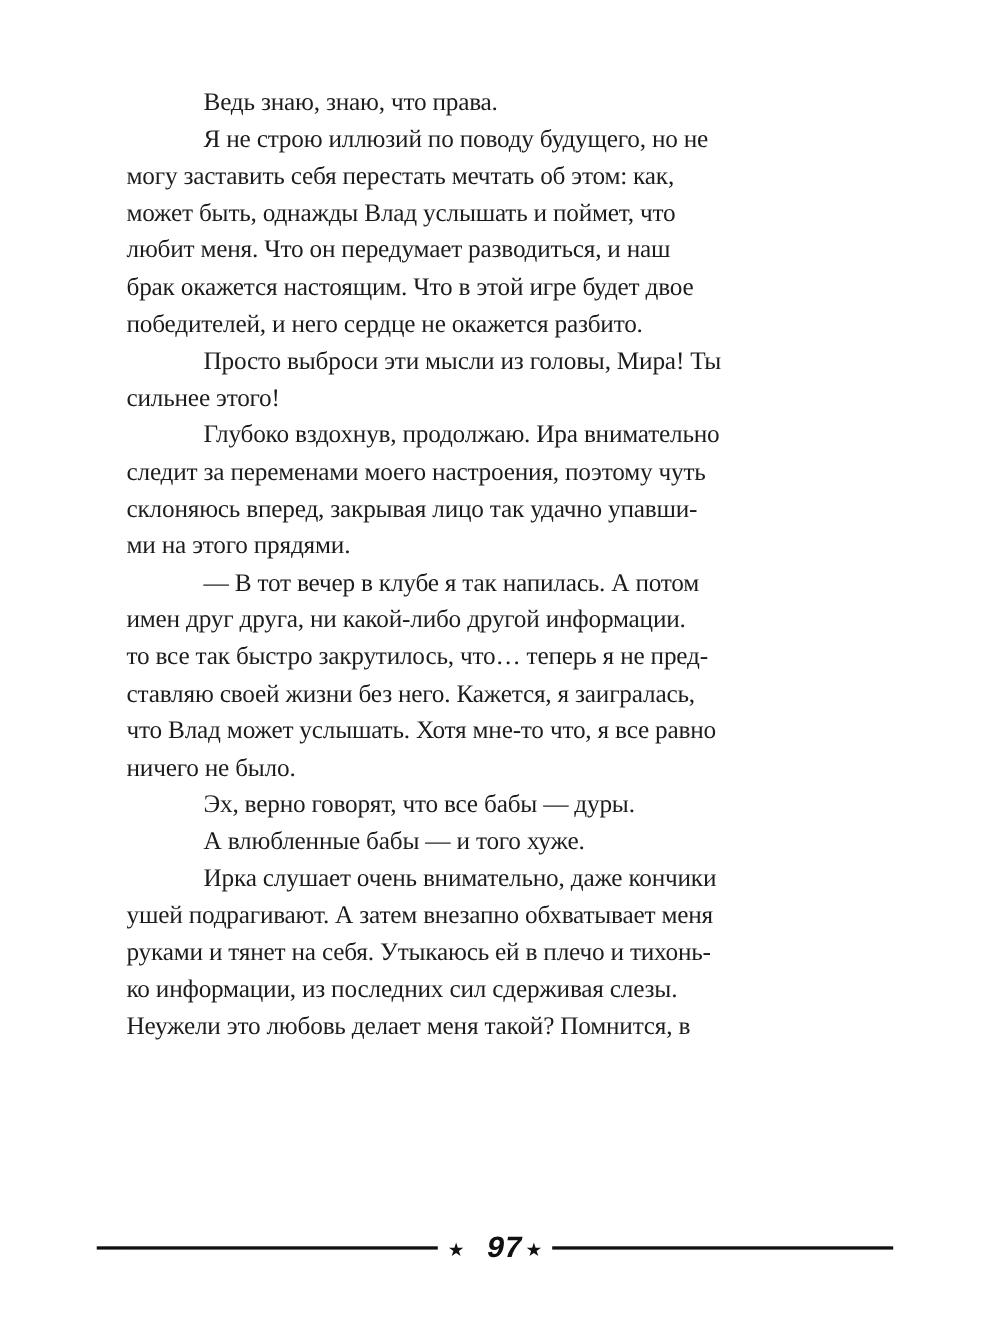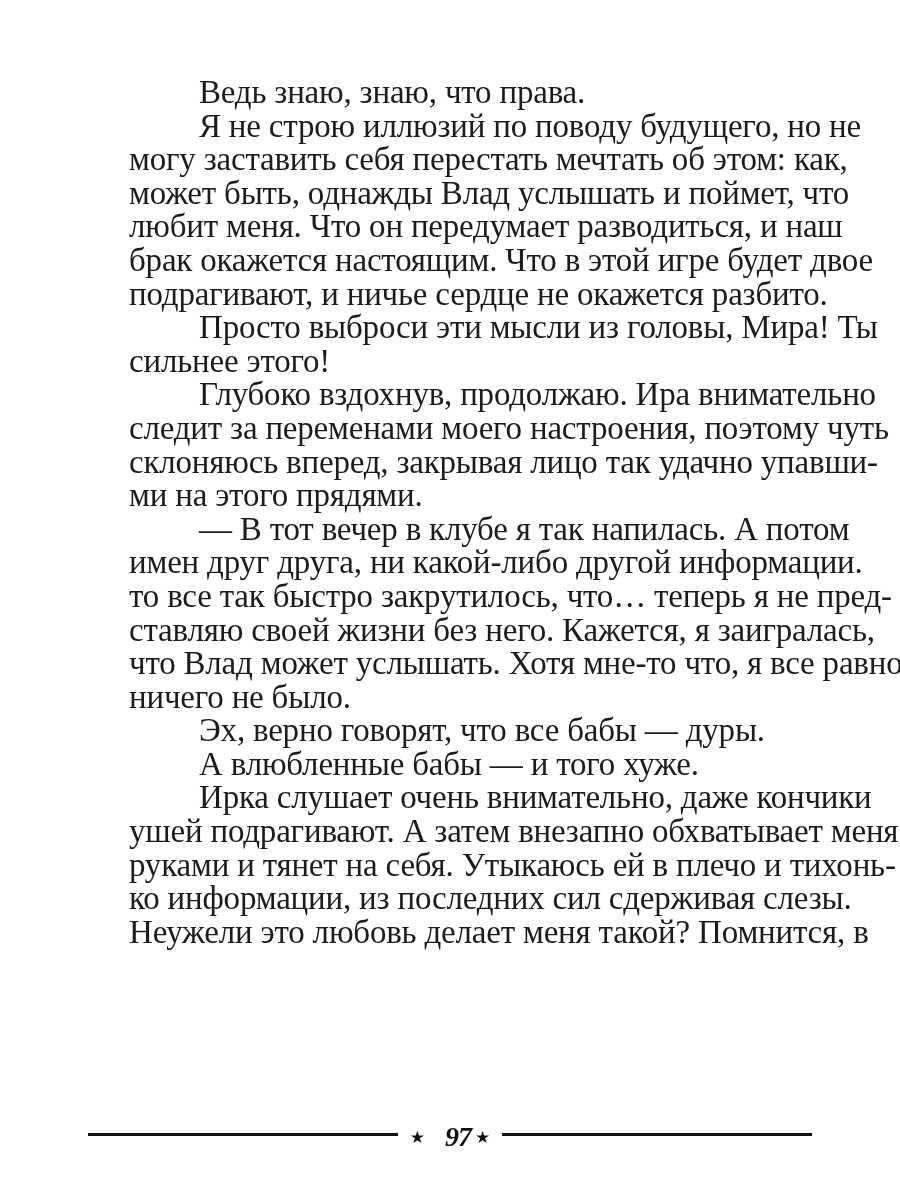--- a/index.html
+++ b/index.html
@@ -15,25 +15,25 @@
       color: #1a1a1a;
     }
     .page {
       position: absolute;
       left: 0; top: 0;
       width: 900px; height: 1200px;
       background: #ffffff;
     }
     .text-block {
       position: absolute;
-      left: 129px;
+      left: 115px;
       top: 76px;
       width: 670px;
       font-family: "Liberation Serif", "DejaVu Serif", serif;
-      font-size: 33px;
+      font-size: 23px;
       line-height: 33.6px;
       color: #1c1c1c;
       letter-spacing: -0.2px;
     }
     .line {
       display: block;
       white-space: nowrap;
       height: 33.6px;
     }
     .line.indent {
@@ -79,42 +79,42 @@
       justify-content: center;
       gap: 4px;
     }
     .star {
       font-family: "DejaVu Sans", sans-serif;
       font-size: 17px;
       color: #111;
       line-height: 1;
     }
     .page-num {
-      font-family: Liberation Serif, serif;
+      font-family: Liberation Mono, monospace;
       font-style: italic;
       font-weight: bold;
       font-size: 28px;
       color: #111;
       line-height: 1;
       letter-spacing: -1px;
       margin-left: 16px;
     }
   </style>
 </head>
 <body>
 
 <div class="page">
   <div class="text-block">
     <span class="line indent">Ведь знаю, знаю, что права.</span>
     <span class="line indent">Я не строю иллюзий по поводу будущего, но не</span>
     <span class="line">могу заставить себя перестать мечтать об этом: как,</span>
     <span class="line">может быть, однажды Влад услышать и поймет, что</span>
     <span class="line">любит меня. Что он передумает разводиться, и наш</span>
     <span class="line">брак окажется настоящим. Что в этой игре будет двое</span>
-    <span class="line">подрагивают, и ничье сердце не окажется разбито.</span>
+    <span class="line">победителей, и него сердце не окажется разбито.</span>
     <span class="line indent">Просто выброси эти мысли из головы, Мира! Ты</span>
     <span class="line">сильнее этого!</span>
     <span class="line indent">Глубоко вздохнув, продолжаю. Ира внимательно</span>
     <span class="line">следит за переменами моего настроения, поэтому чуть</span>
     <span class="line">склоняюсь вперед, закрывая лицо так удачно упавши-</span>
     <span class="line">ми на этого прядями.</span>
     <span class="line indent">— В тот вечер в клубе я так напилась. А потом</span>
     <span class="line">имен друг друга, ни какой-либо другой информации.</span>
     <span class="line">то все так быстро закрутилось, что… теперь я не пред-</span>
     <span class="line">ставляю своей жизни без него. Кажется, я заигралась,</span>

